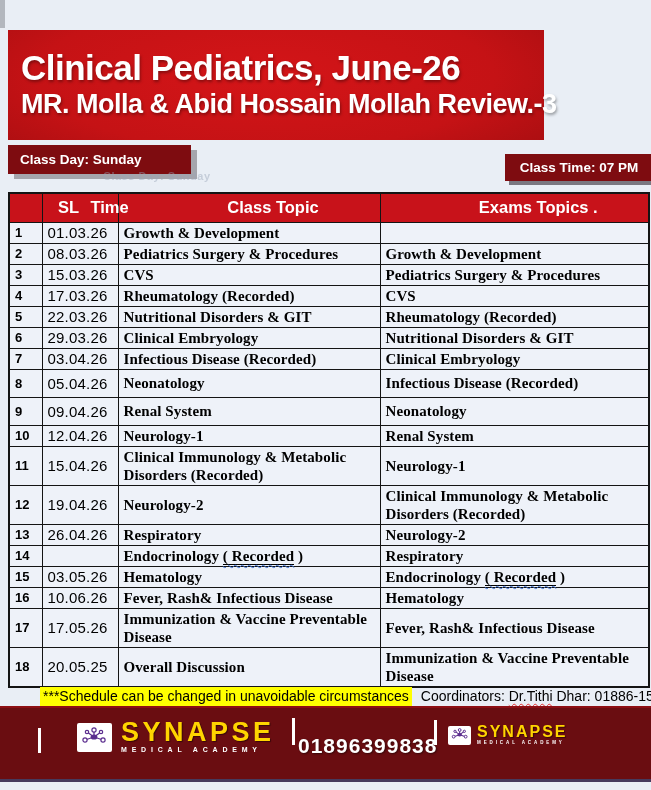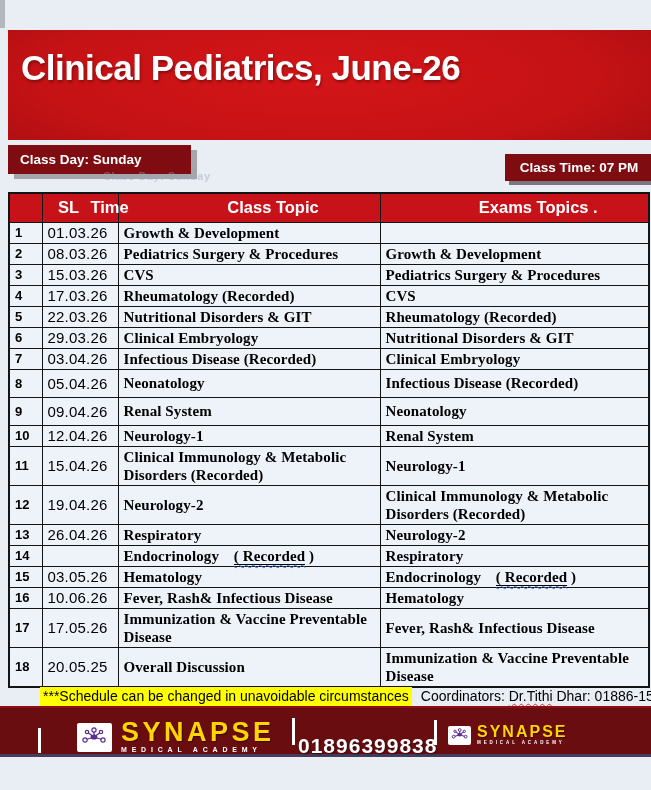--- a/index.html
+++ b/index.html
@@ -6,21 +6,21 @@
   html,body { background:#dfe5ee; }
   .page {
     position:relative; width:651px; height:790px; margin:0 auto;
     background:#e9eef5; overflow:hidden;
     font-family:"Liberation Sans", sans-serif;
   }
   .scroll-notch { position:absolute; left:0; top:0; width:5px; height:28px; background:#b3b7be; }
 
   
   .banner {
-    position:absolute; left:8px; top:30px; width:644px; height:110px;
+    position:absolute; left:8px; top:30px; width:536px; height:110px;
     background:radial-gradient(95% 150% at 48% 42%, #d41518 0%, #c51215 45%, #a90e11 70%, #7b090c 100%);
     color:#fff;
   }
   .title1 {
     margin:18px 0 0 13px; font-size:35px; font-weight:bold; letter-spacing:-0.5px;
     text-shadow:1px 2px 3px rgba(0,0,0,0.35); white-space:nowrap;
   }
   .title2 {
     margin:1px 0 0 13px; font-size:27px; font-weight:bold; letter-spacing:-0.5px;
     text-shadow:1px 2px 3px rgba(0,0,0,0.35); white-space:nowrap;
@@ -58,32 +58,32 @@
     border:1px solid #141414; padding:1px 5px; vertical-align:middle; color:#000;
   }
   tbody tr { height:20px; }
   tbody tr:nth-child(8), tbody tr:nth-child(9) { height:28px; }
   td.c-sl   { font-size:13px; font-weight:bold; padding-left:7px; }
   td.c-date { font-size:15px; font-weight:normal; padding-left:9px; letter-spacing:0.2px; }
   td.c-topic, td.c-exam {
     font-family:"Liberation Serif", serif; font-weight:bold; font-size:15px;
     line-height:18px; padding-left:10px; letter-spacing:0.1px;
   }
-  .uline { border-bottom:1.5px solid #000;margin-left:11px; }
+  .uline { border-bottom:1.5px solid #000; }
   .wavy-blue { text-decoration:underline wavy #3b6fd4 1px; text-underline-offset:3px; }
 
   
   .note { position:absolute; left:40px; top:688px; font-size:14px; white-space:nowrap; color:#000; }
   .note .hl { background:var(--highlight_yellow); padding:1px 3px 2px 3px; }
   .note .coord { margin-left:9px; }
   .wavy-red { text-decoration:underline wavy #e03131 1px; text-underline-offset:2px; }
 
   
   .bar {
-    position:absolute; left:0; top:706px; width:651px; height:51px;
+    position:absolute; left:0; top:706px; width:651px; height:76px;
     background:var(--bar_maroon); border-top:2px solid #8d0f14; border-bottom:3px solid #463a5d;
   }
   .tick { position:absolute; left:38px; top:20px; width:3px; height:25px; background:#fff; }
   .divider { position:absolute; width:2.5px; background:#fff; }
   .d1 { left:292px; top:10px; height:27px; }
   .d2 { left:434px; top:12px; height:25px; }
   .phone {
     position:absolute; left:298px; top:26px; color:#fff; font-size:21px; font-weight:bold;
     letter-spacing:1px; text-shadow:1px 1px 2px rgba(0,0,0,0.5);
   }
@@ -108,20 +108,21 @@
 </style>
 </head>
 <body>
 
 <div class="page">
 
   <div class="scroll-notch"></div>
 
   <div class="banner">
     <div class="title1">Clinical Pediatrics, June-26</div>
+    <div class="title2">MR. Molla &amp; Abid Hossain Mollah Review.-3</div>
   </div>
 
   <div class="badge badge-day">Class Day: Sunday</div>
   <div class="ghost-day">Class Day: Sunday</div>
   <div class="badge badge-time">Class Time: 07 PM</div>
 
   <table class="schedule">
     <colgroup>
       <col style="width:33px">
         <col style="width:76px">

